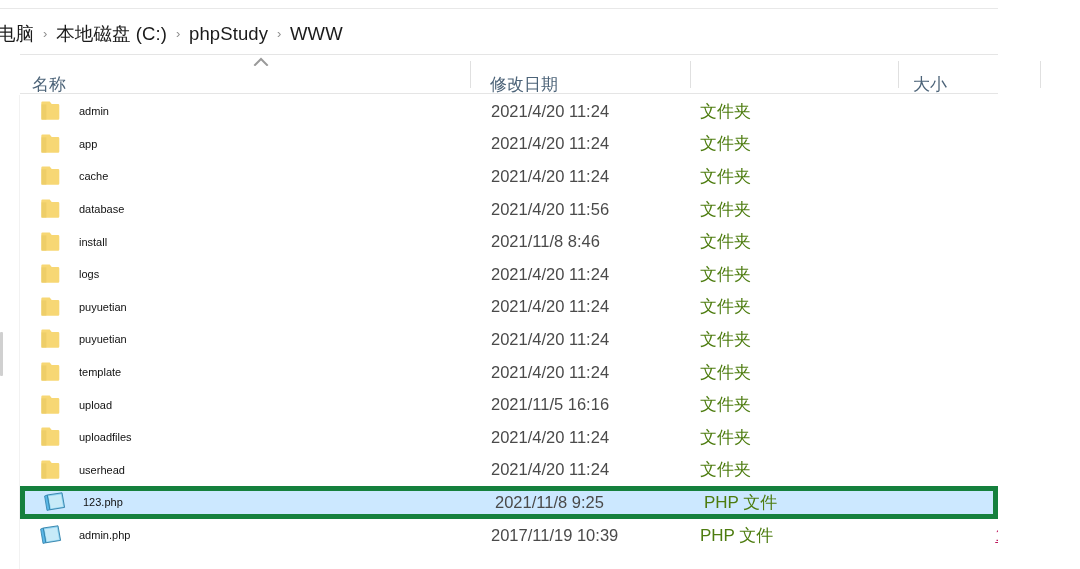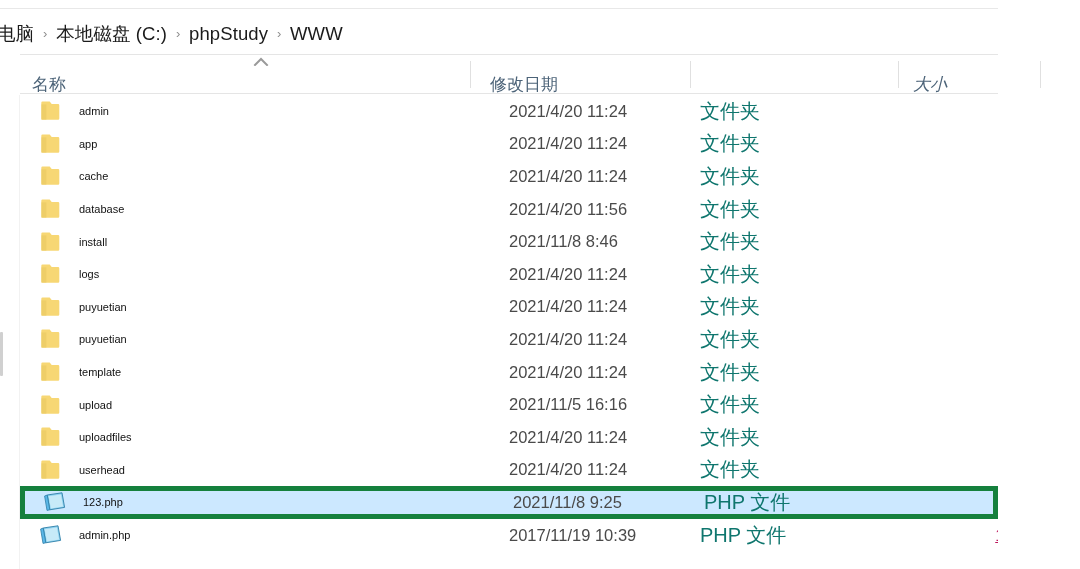--- a/index.html
+++ b/index.html
@@ -129,27 +129,26 @@
     display: flex;
     align-items: center;
     height: 100%;
   }
   .cell-date {
     position: absolute;
     left: 470px;
     font-size: 16.5px;
     color: #4a4a4a;
     white-space: nowrap;
-    margin-left: 18px;
   }
   .cell-type {
     position: absolute;
     left: 679px;
-    font-size: 20px;
-    color: #0f766e;
+    font-size: 17px;
+    color: #4d7c0f;
     white-space: nowrap;
   }
   .cell-size {
     position: absolute;
     left: 855px;
     width: 155px;
     text-align: right;
     font-size: 16.5px;
     color: #be185d;
     white-space: nowrap;
@@ -218,21 +217,21 @@
     </div>
 
     <div class="col-cell" style="left:12px; width:440px;">名称</div>
     <div class="col-divider" style="left:450px;"></div>
 
     <div class="col-cell" style="left:470px; width:195px;">修改日期</div>
     <div class="col-divider" style="left:670px;"></div>
 
     <div class="col-divider" style="left:878px;"></div>
 
-    <div class="col-cell" style="left:893px; width:115px;font-style:italic;">大小</div>
+    <div class="col-cell" style="left:893px; width:115px;">大小</div>
     <div class="col-divider" style="left:1020px;"></div>
   </div>
 
   <div class="left-edge-rule"></div>
 
   <div class="file-list" id="file-list">
       <div class="row">
         <div class="cell-name">
           <span class="icon">
             <svg width="26" height="24" viewBox="0 0 26 24">

